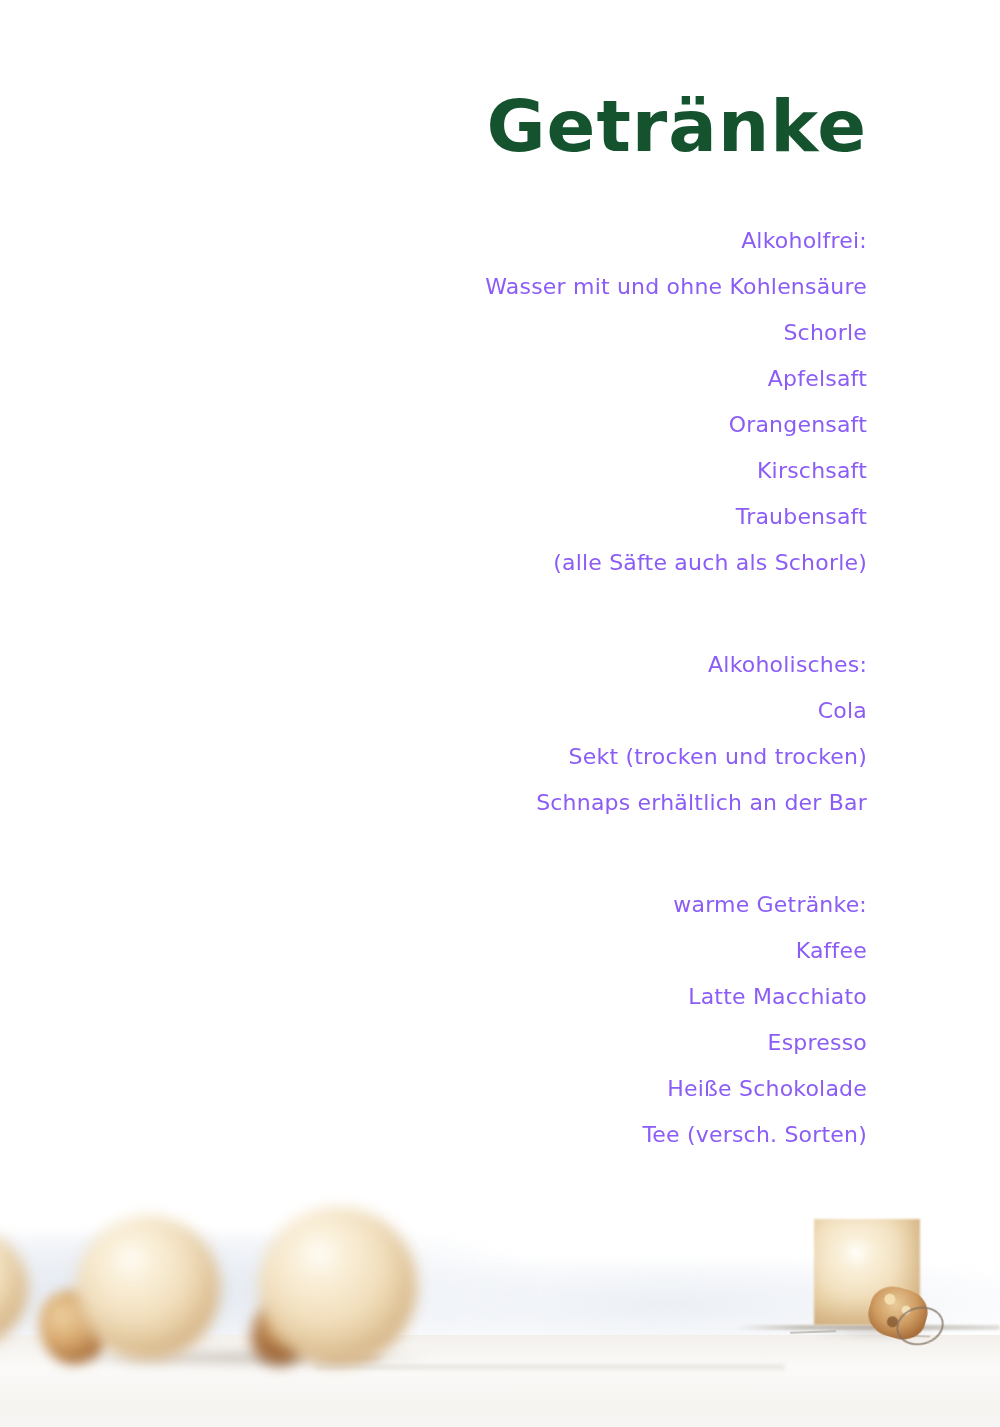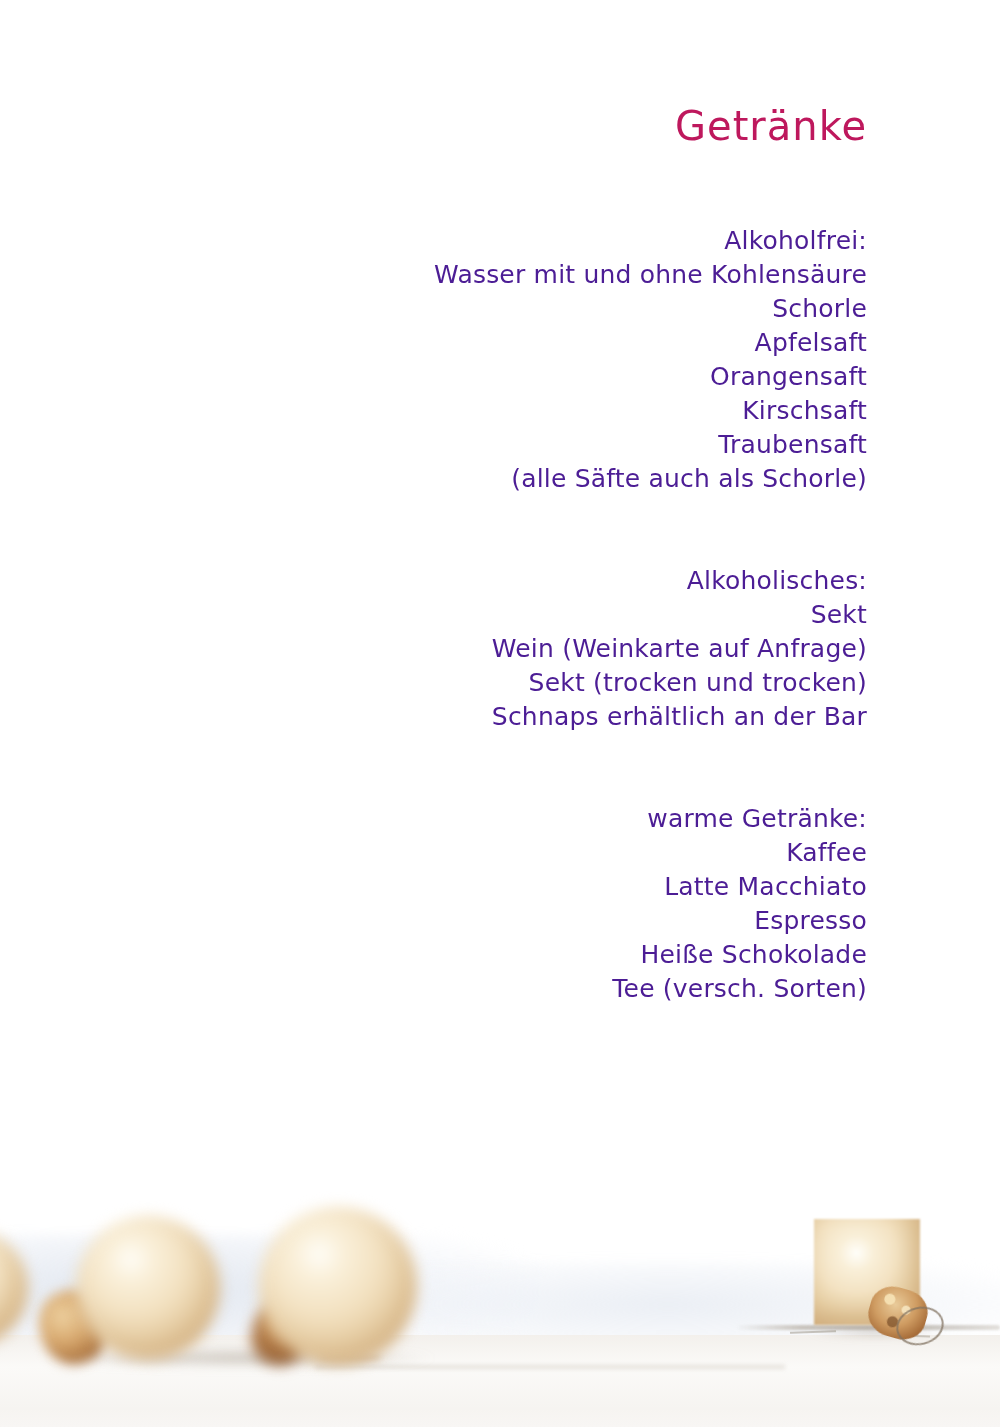--- a/index.html
+++ b/index.html
@@ -19,34 +19,35 @@
   .menu {
     position: absolute;
     top: 0;
     left: 0;
     width: 867px;          
     text-align: right;
     color: #4b2f25;
   }
   .page-title {
     margin-top: 92px;
-    font-size: 40px;
+    font-size: 72px;
     line-height: 68px;
-    font-weight: normal;
+    font-weight: bold;
     letter-spacing: 1px;
-    color: #be185d;
+    color: #14532d;
   }
   .section { margin-top: 68px; }
   .section.first { margin-top: 64px; }
   .section-header,
   .menu-line {
-    font-size: 25px;
+    font-size: 22px;
     line-height: 34px;
     letter-spacing: 0.2px;
-    color: #4c1d95;
+    color: #8b5cf6;
+    margin-top: 12px;
   }
 
   
   .photo {
     position: absolute;
     left: 0;
     top: 1185px;
     width: 1000px;
     height: 242px;
     overflow: hidden;
@@ -172,22 +173,21 @@
     <div class="menu-line">Schorle</div>
     <div class="menu-line">Apfelsaft</div>
     <div class="menu-line">Orangensaft</div>
     <div class="menu-line">Kirschsaft</div>
     <div class="menu-line">Traubensaft</div>
     <div class="menu-line">(alle Säfte auch als Schorle)</div>
   </div>
 
   <div class="section">
     <div class="section-header">Alkoholisches:</div>
-    <div class="menu-line">Sekt</div>
-    <div class="menu-line">Wein (Weinkarte auf Anfrage)</div>
+    <div class="menu-line">Cola</div>
     <div class="menu-line">Sekt (trocken und trocken)</div>
     <div class="menu-line">Schnaps erhältlich an der Bar</div>
   </div>
 
   <div class="section">
     <div class="section-header">warme Getränke:</div>
     <div class="menu-line">Kaffee</div>
     <div class="menu-line">Latte Macchiato</div>
     <div class="menu-line">Espresso</div>
     <div class="menu-line">Heiße Schokolade</div>

